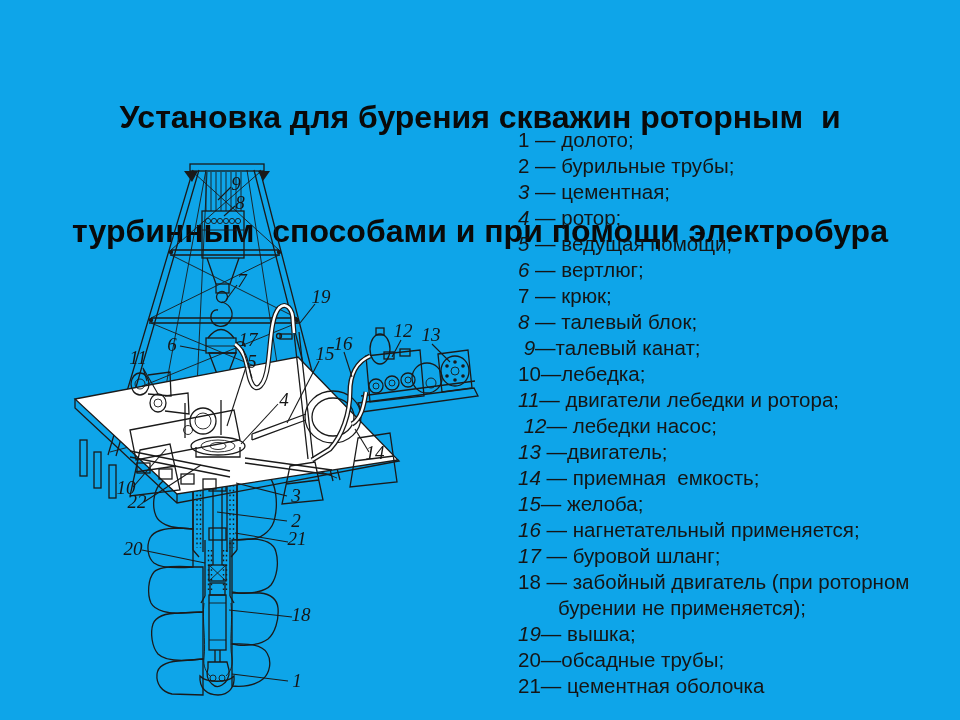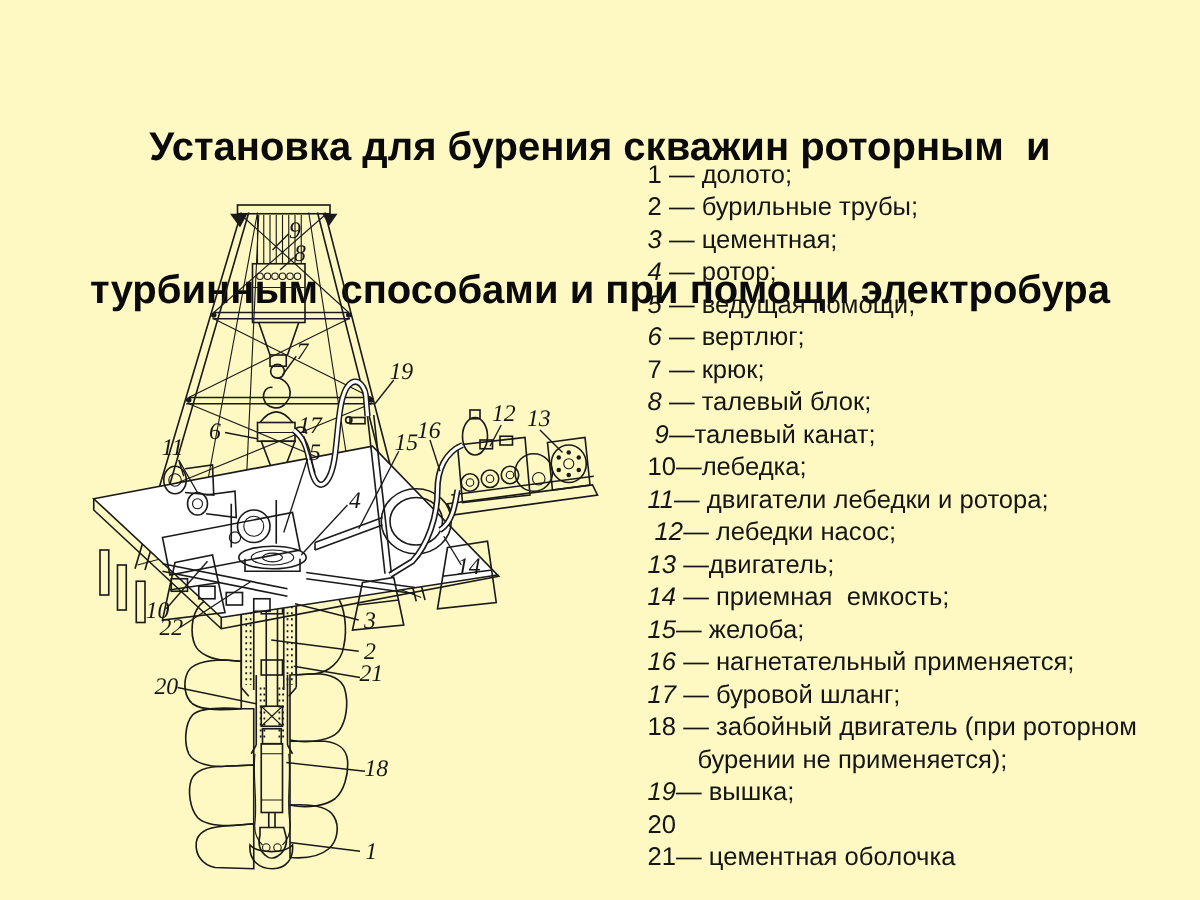--- a/index.html
+++ b/index.html
@@ -1,16 +1,16 @@
 <!DOCTYPE html>
 <html><head>
 <meta charset="utf-8">
 <style>
   html,body{margin:0;padding:0;background:#ffffff;}
-  .page{position:relative;width:960px;height:720px;background:#fef9c3;overflow:hidden;
+  .page{position:relative;width:960px;height:720px;background:#0ea5e9;overflow:hidden;
         font-family:"Liberation Sans",sans-serif;color:#111;}
   .title{position:absolute;top:22px;left:0;width:960px;text-align:center;
          font-weight:bold;font-size:32px;line-height:38px;color:#0a0a0a;white-space:pre-wrap;}
   .legend{position:absolute;left:518px;top:127px;width:436px;font-size:20.5px;line-height:26px;color:#151515;}
   .lg-row{display:flex;align-items:flex-start;}
   .lg-num{white-space:pre;flex:none;}
   .lg-num.it{font-style:italic;}
   .lg-text{white-space:pre-wrap;}
   svg.rig{position:absolute;left:40px;top:150px;}
   .co{font-family:"Liberation Serif",serif;font-style:italic;font-size:19px;fill:#161616;}
@@ -373,20 +373,21 @@
         <span class="lg-num">18</span>
         <span class="lg-text"> — забойный двигатель (при роторном
    бурении не применяется);</span>
       </div>
     <div class="lg-row">
         <span class="lg-num it">19</span>
         <span class="lg-text">— вышка;</span>
       </div>
     <div class="lg-row">
         <span class="lg-num">20</span>
+        <span class="lg-text">—обсадные трубы;</span>
       </div>
     <div class="lg-row">
         <span class="lg-num">21</span>
         <span class="lg-text">— цементная оболочка</span>
       </div>
   </div>
 
 </div>
 
 </body></html>

